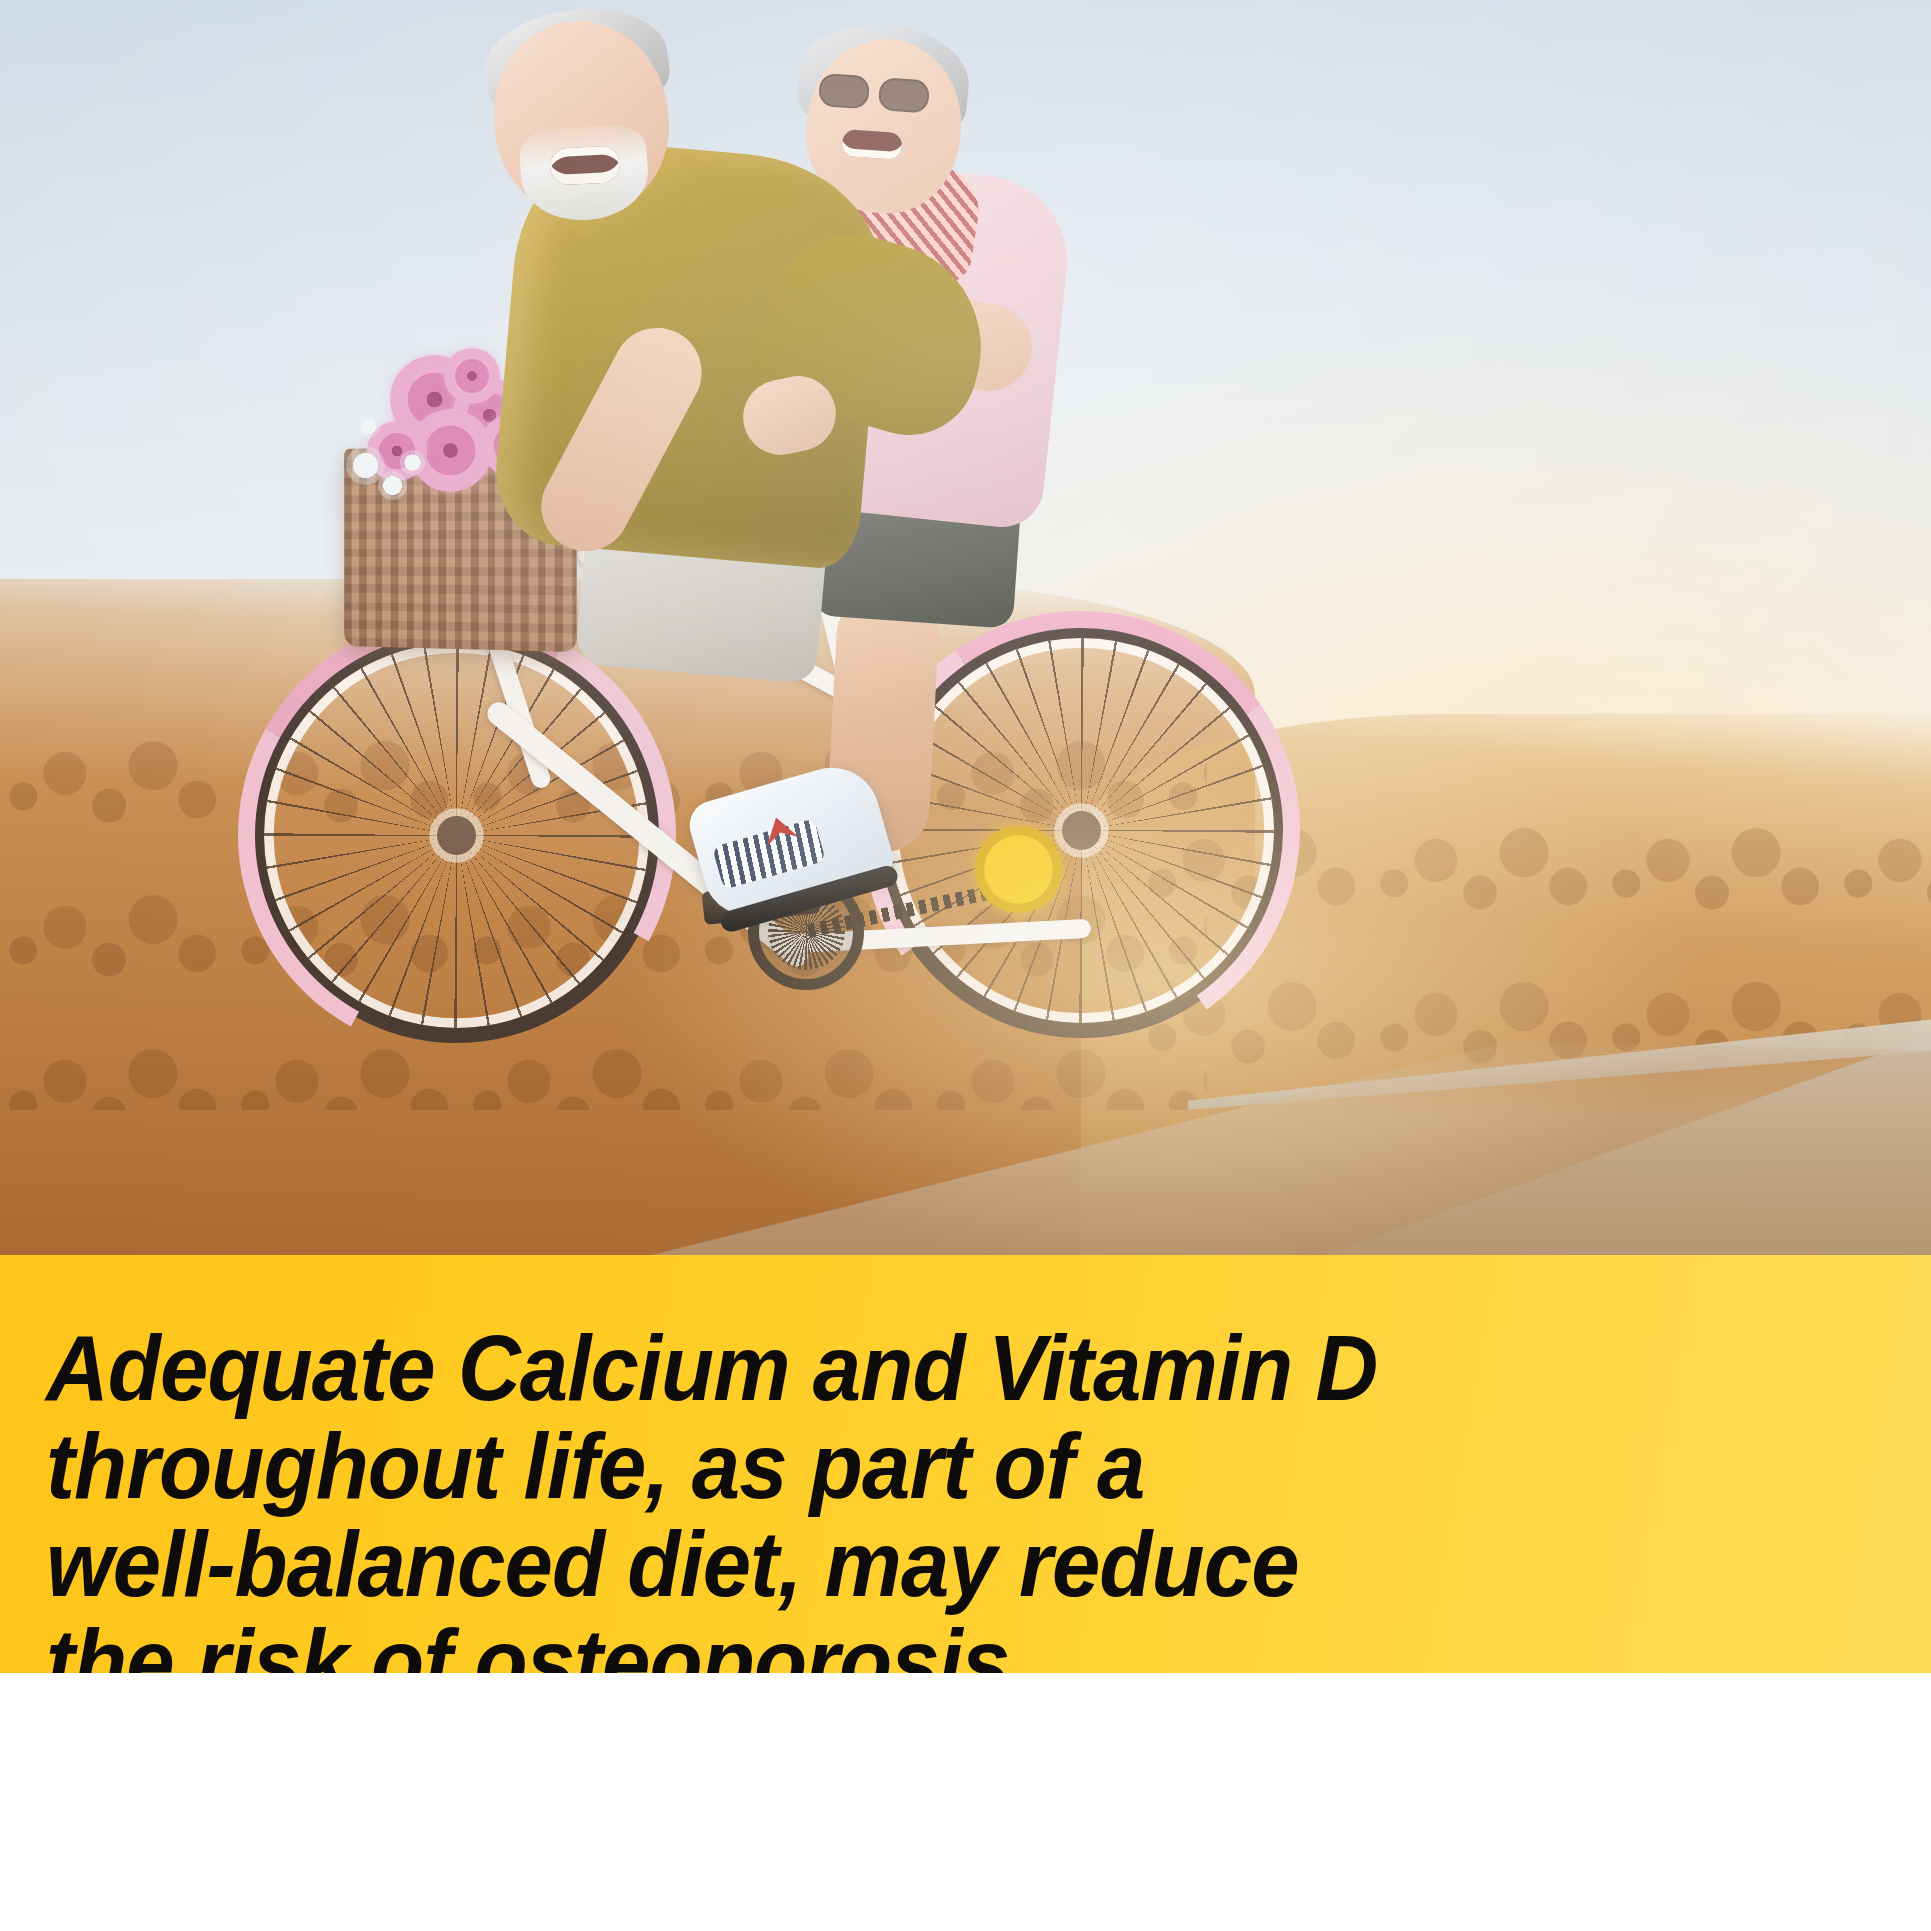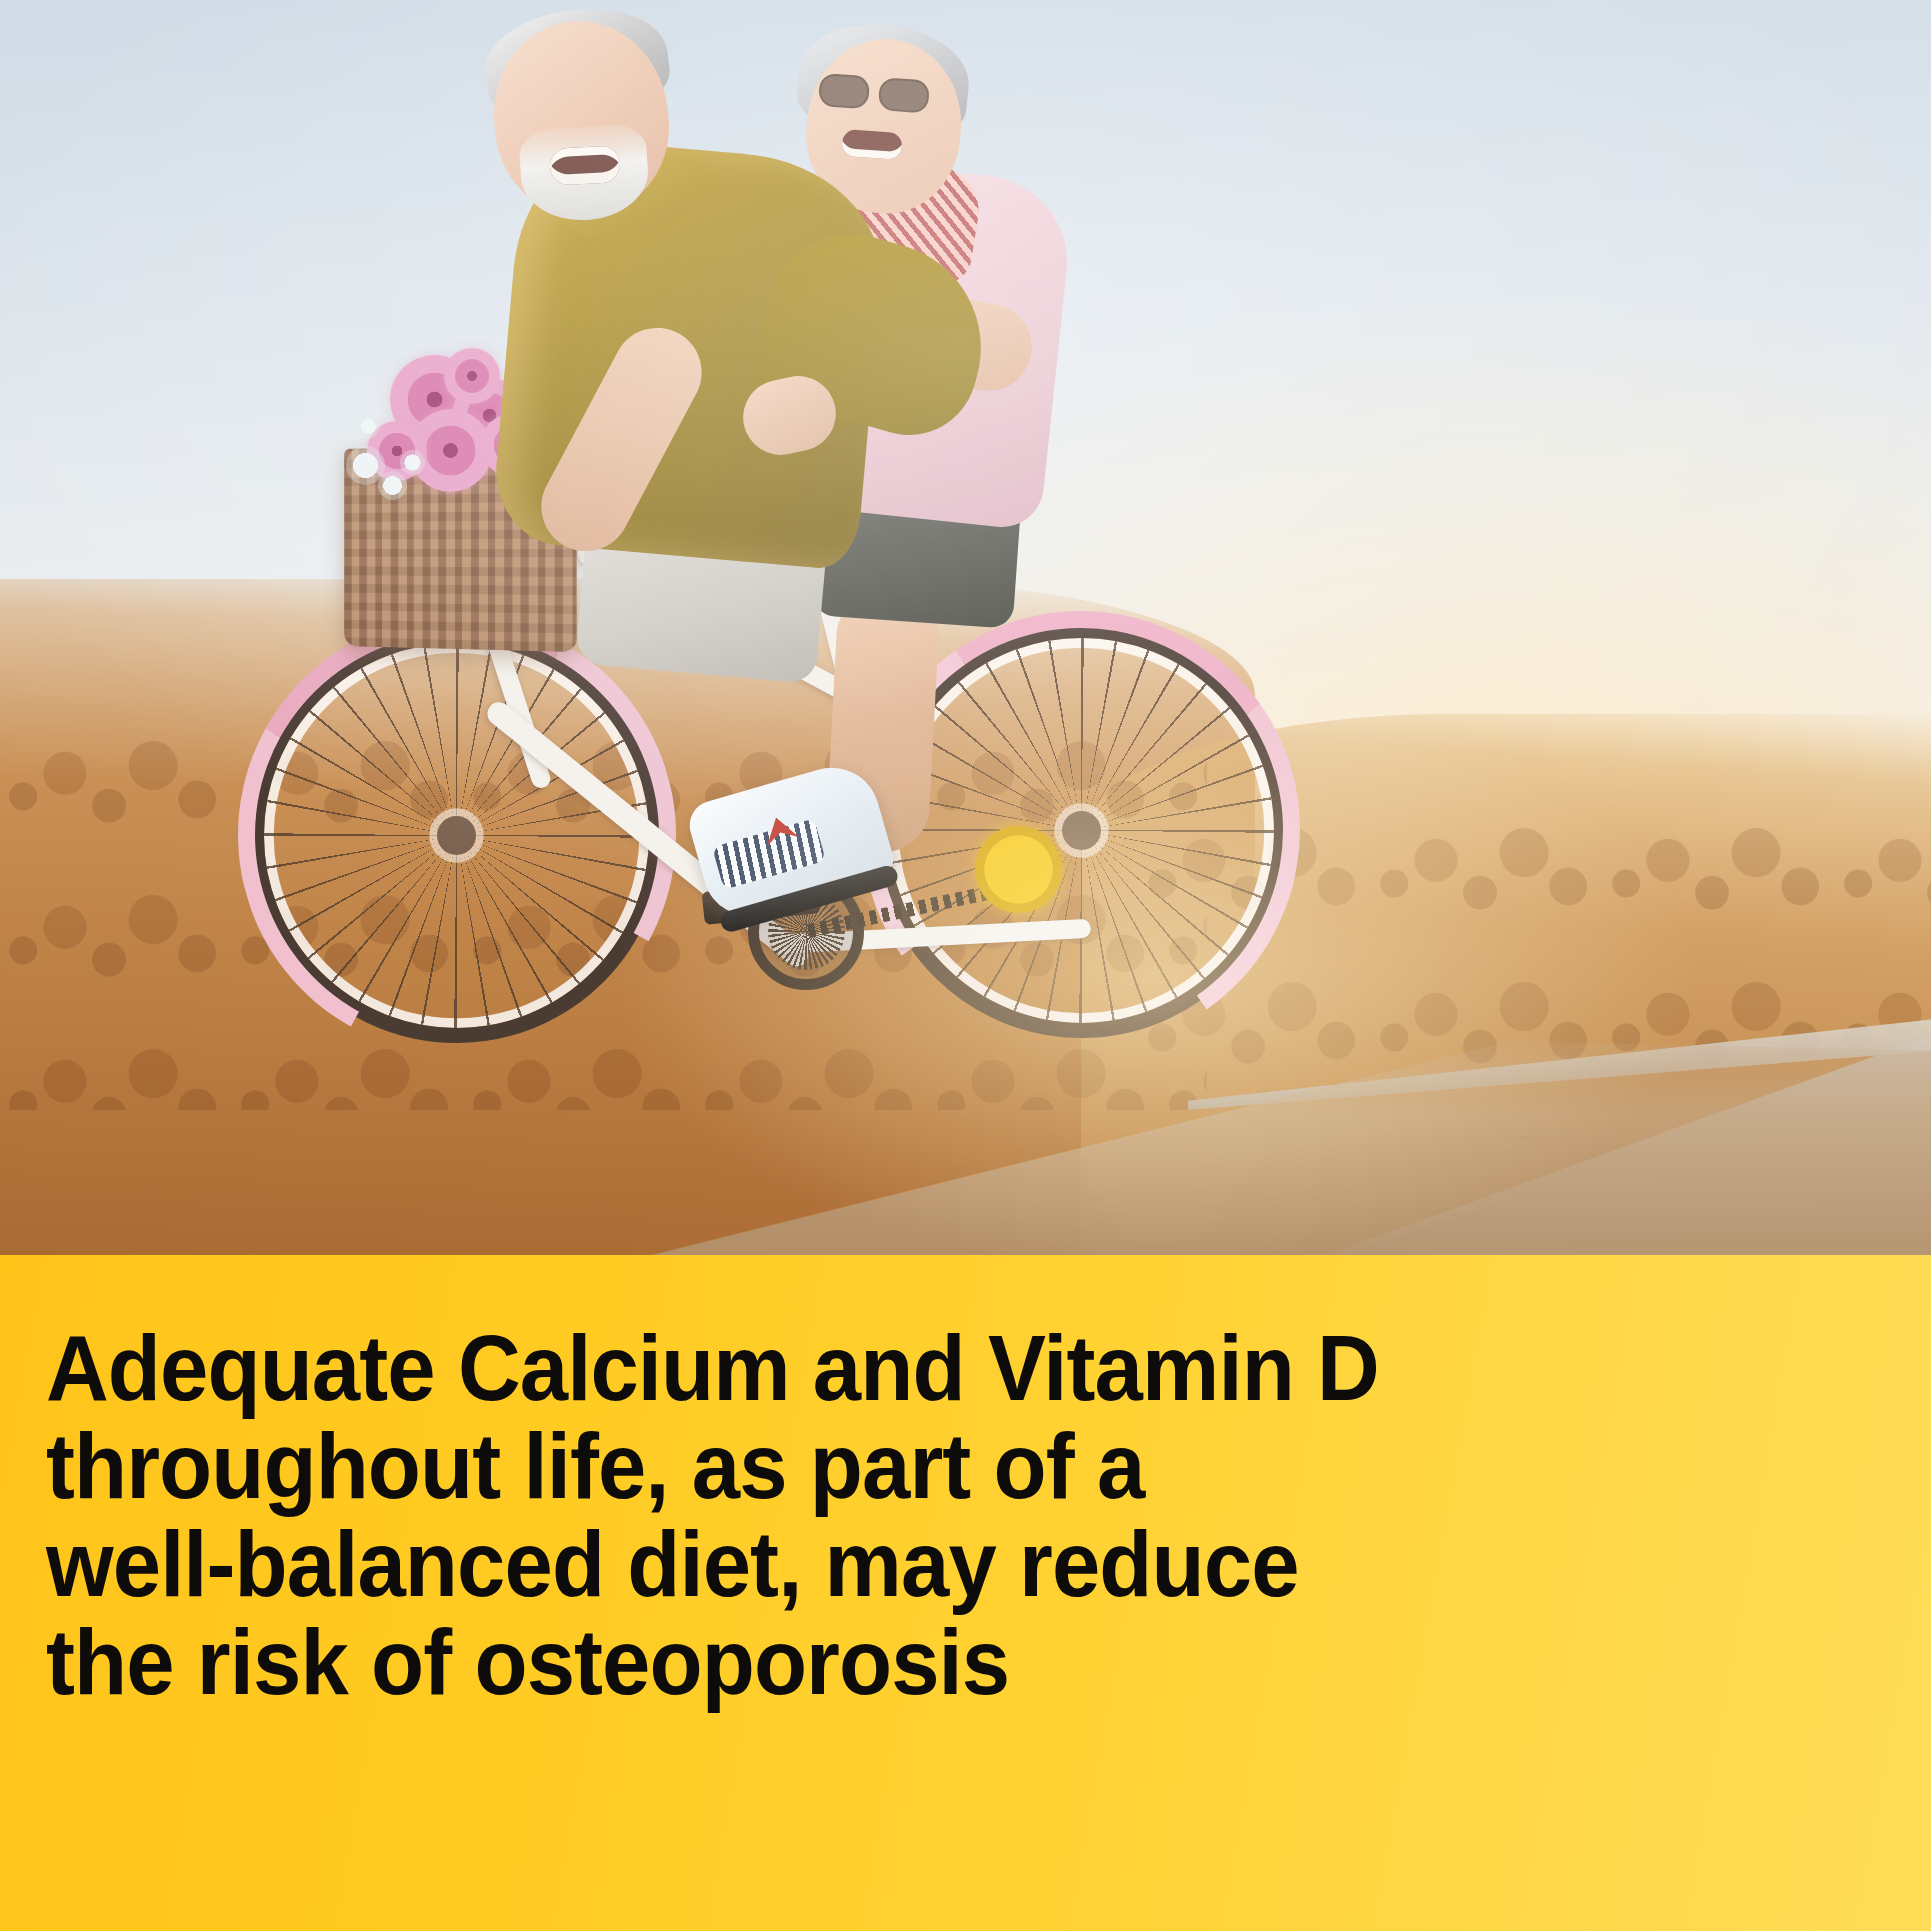--- a/index.html
+++ b/index.html
@@ -1,19 +1,19 @@
 <!DOCTYPE html>
 <html><head>
 <meta charset="utf-8">
 <style>
   * { margin:0; padding:0; box-sizing:border-box; }
   html,body { width:1931px; height:1931px; background:#fff;
               font-family:"Liberation Sans", sans-serif; overflow:hidden; }
 
-  #poster { position:relative; width:1931px; height:1931px; overflow:hidden; }
+  #poster { position:relative; width:1931px; height:1673px; overflow:hidden;font-style:italic; }
 
   
   #photo {
     position:absolute; left:0; top:0; width:1931px; height:1255px;
     overflow:hidden;
     background:
       
       radial-gradient(ellipse 869px 502px at 58% 86%, rgba(255,214,150,.80) 0%, rgba(255,214,150,0) 70%),
       radial-gradient(ellipse 1159px 676px at 78% 62%, rgba(255,231,186,.62) 0%, rgba(255,231,186,0) 72%),
       

